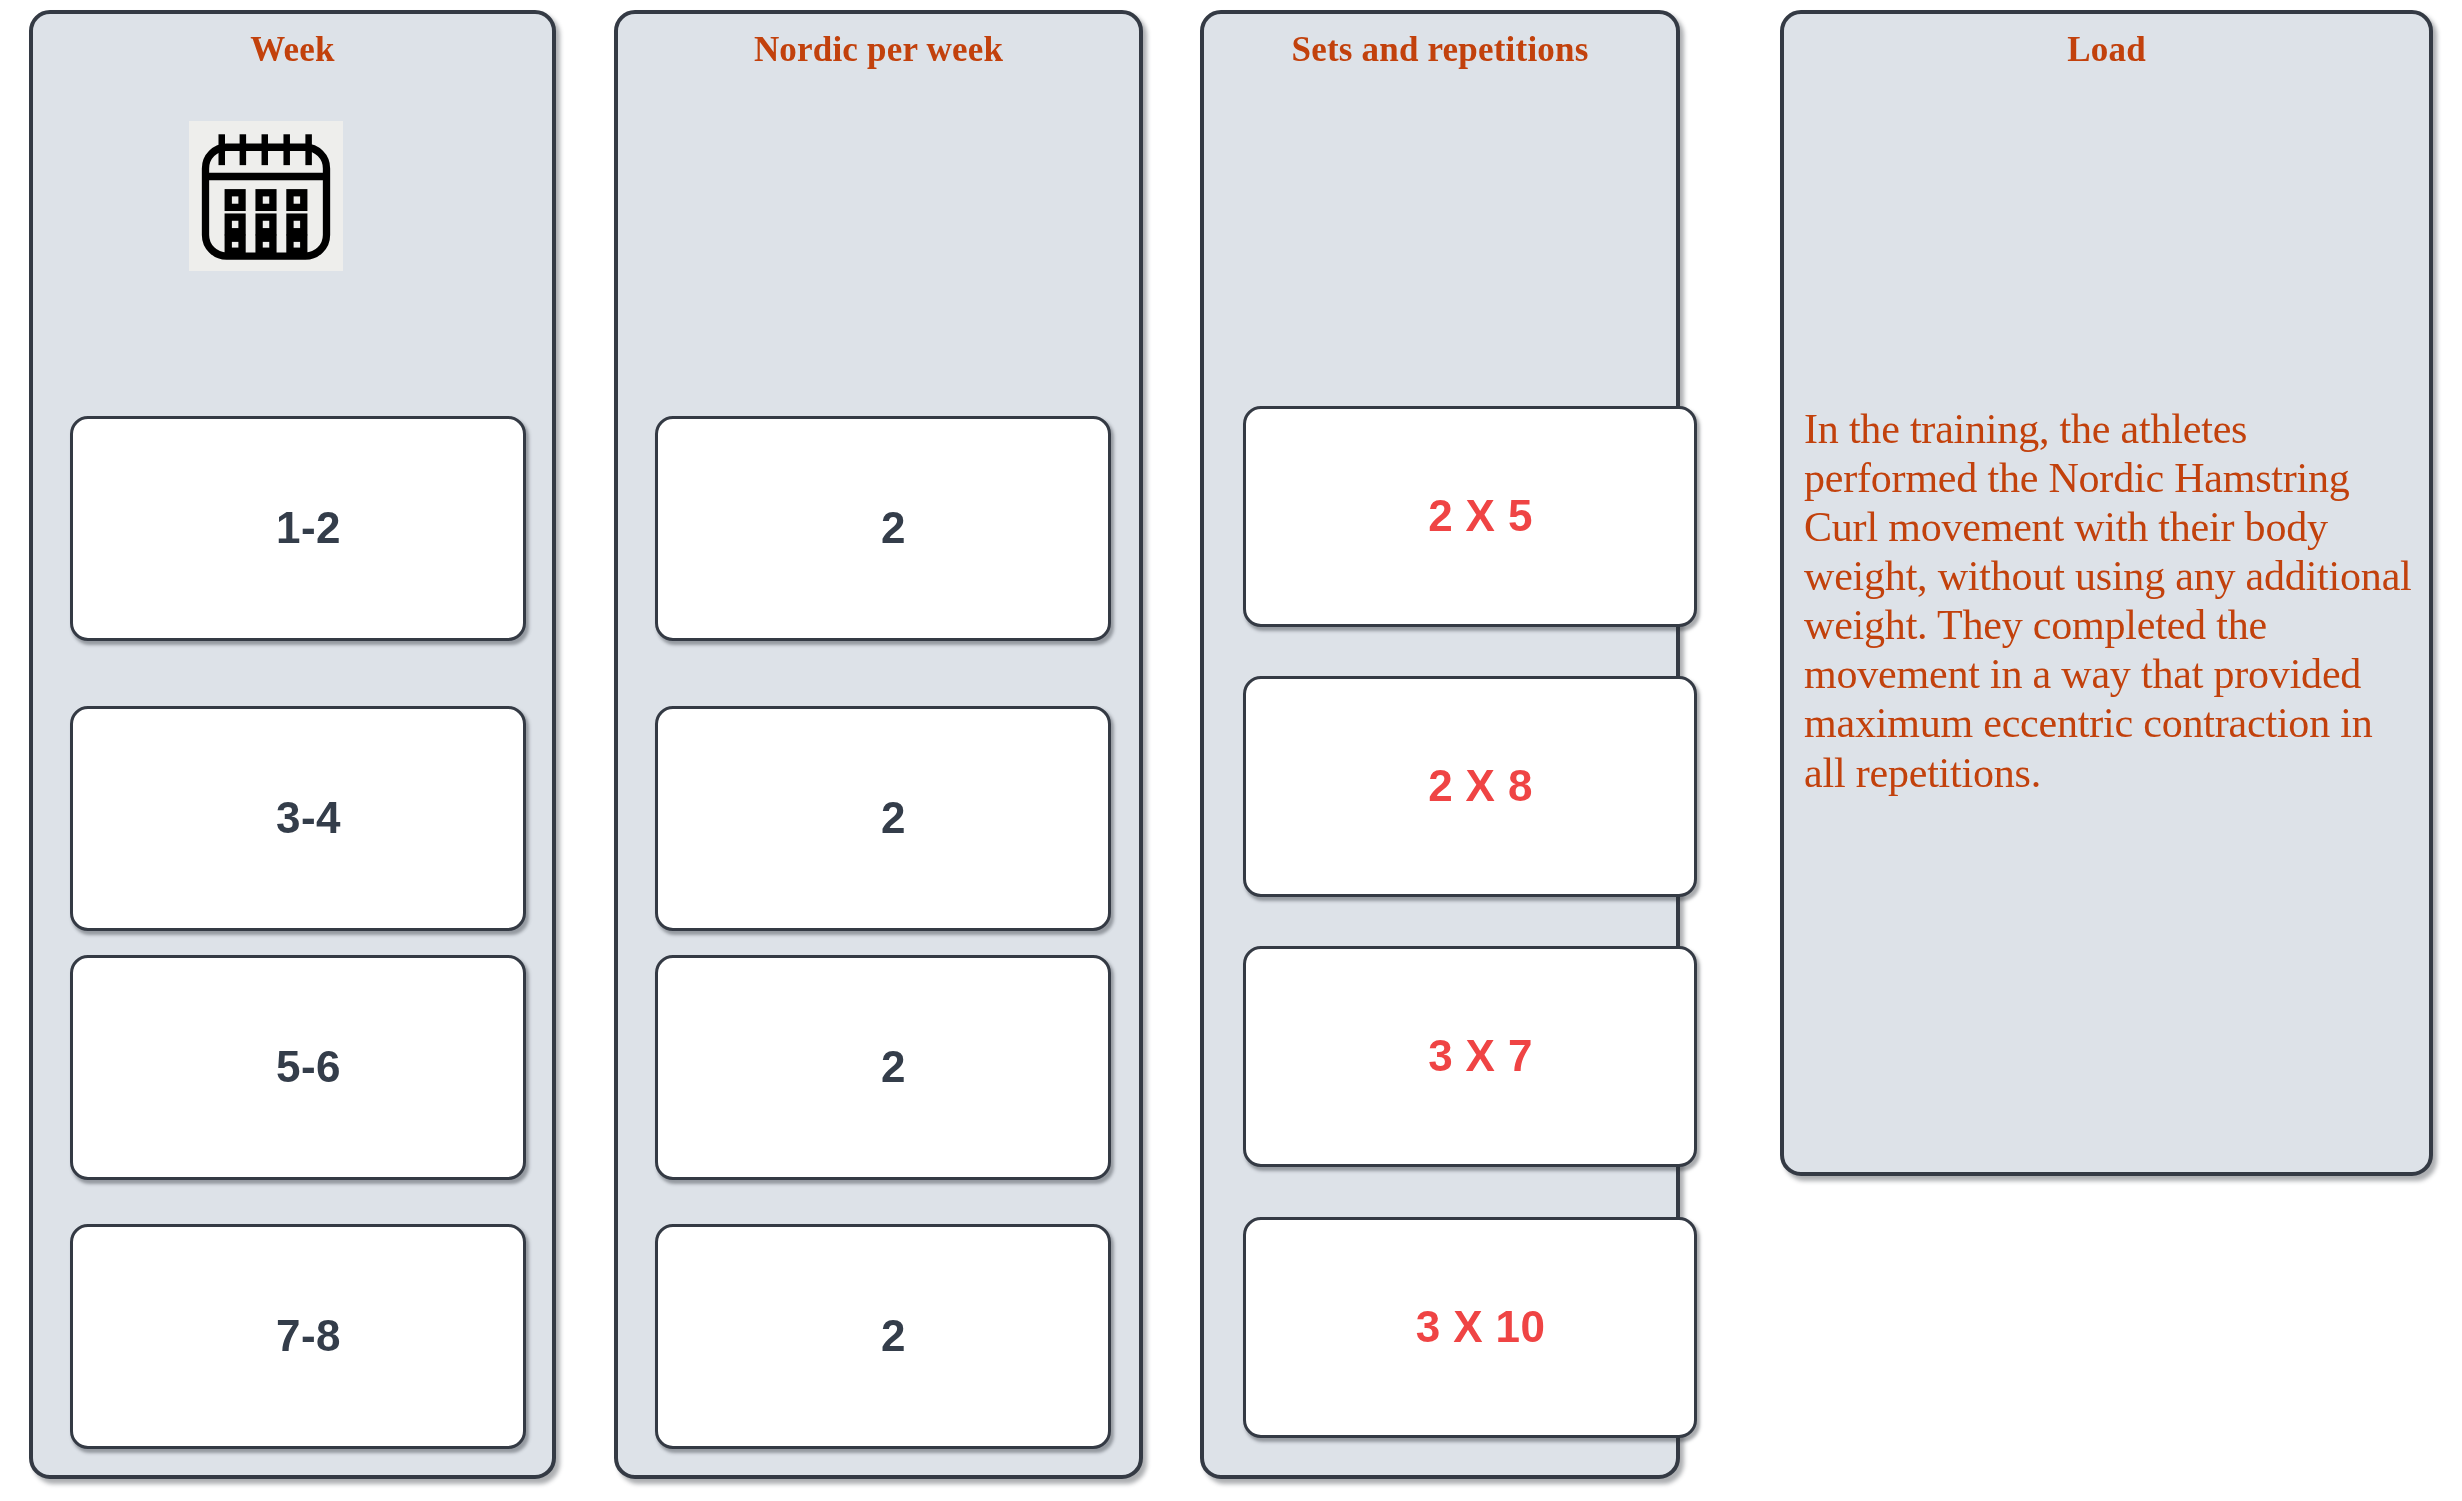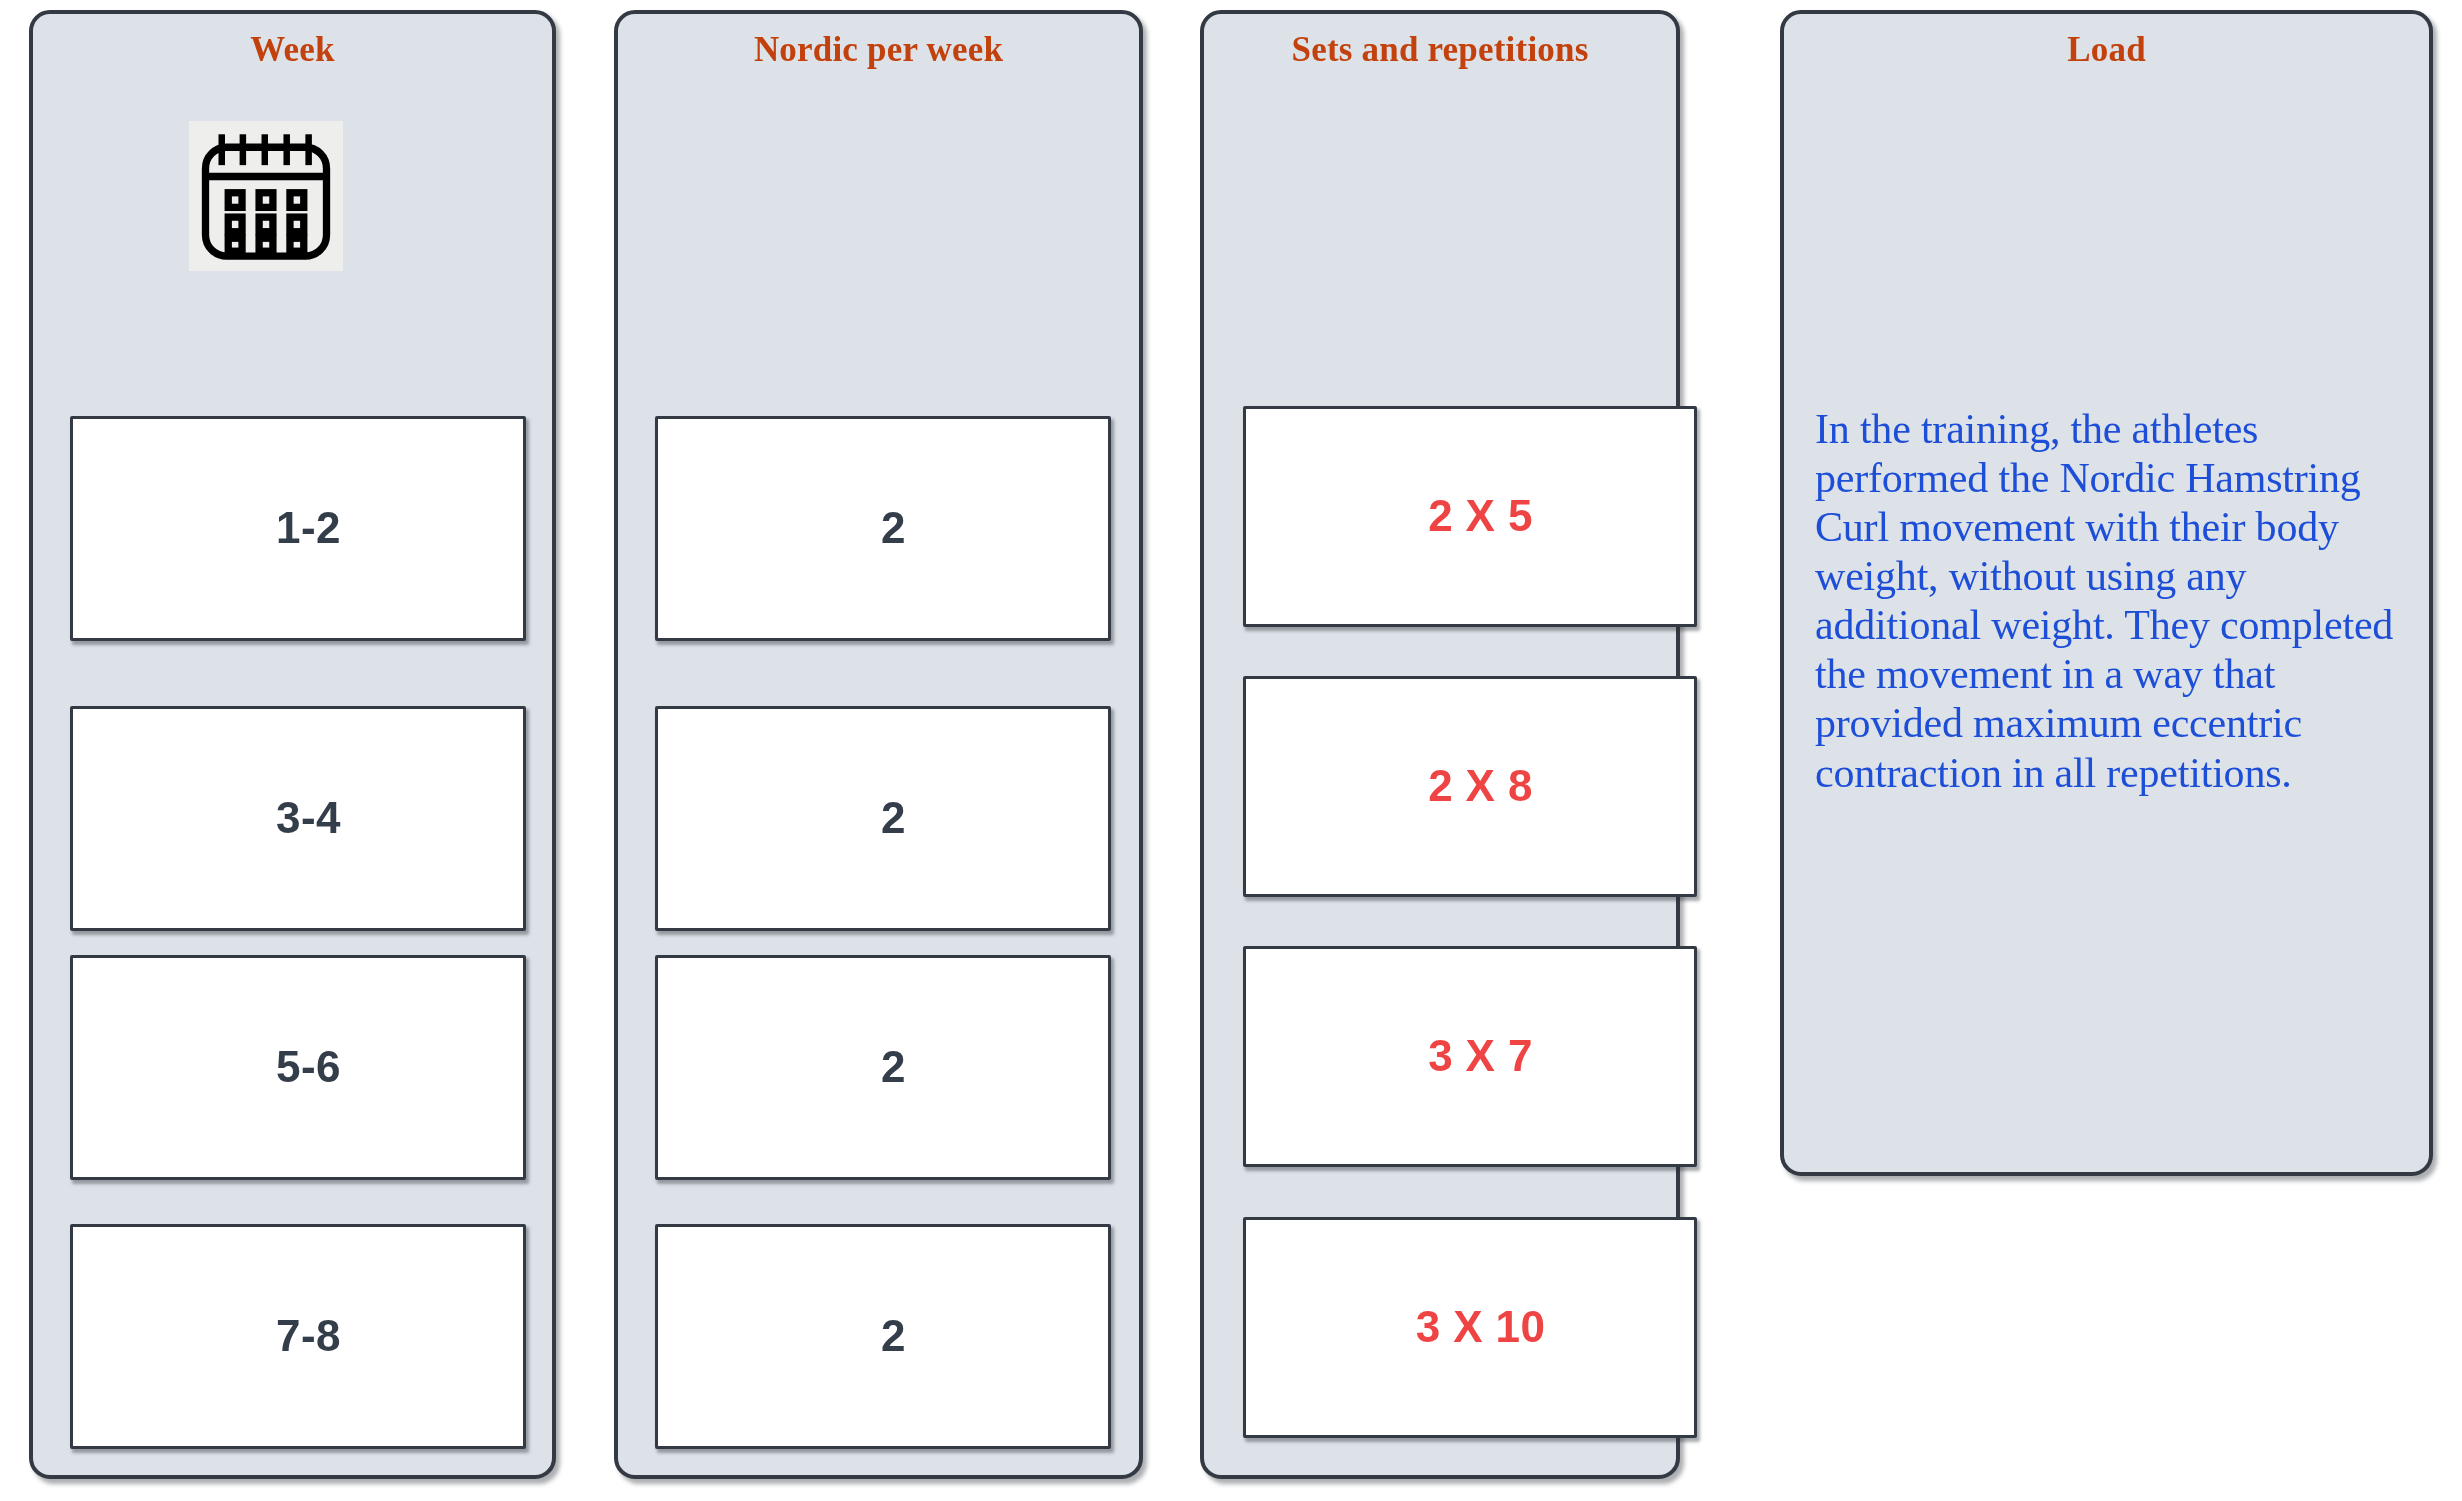--- a/index.html
+++ b/index.html
@@ -63,21 +63,21 @@
   #icon-session { left: 722px; top: 126px; width: 148px; height: 122px;
                   background: #eeeeec; }
 
   .icon-tile svg { display: block; }
 
   
   .cell {
     position: absolute;
     background: #ffffff;
     border: 3.2px solid #343a44;
-    border-radius: 2px;
+    border-radius: 18px;
     box-shadow: 2.4px 3.2px 3.2px rgba(40,44,52,0.40);
     box-sizing: border-box;
     display: flex;
     align-items: center;
     justify-content: center;
     padding-left: 21px;
   }
   .cell-text {
     font-family: "Liberation Sans", sans-serif;
     font-weight: bold;
@@ -98,27 +98,27 @@
   
   .col-s .cell { left: 39px;  width: 454px; height: 221px; }
   .col-s .r1 { top: 392px; }
   .col-s .r2 { top: 662px; }
   .col-s .r3 { top: 932px; }
   .col-s .r4 { top: 1203px; }
 
   
   #load-text {
     position: absolute;
-    left: 31px;
+    left: 20px;
     right: 14.6px;
     top: 391px;
     font-family: "Liberation Serif", serif;
     font-size: 42px;
     line-height: 1.17;
-    color: #1d4ed8;
+    color: #c2410c;
     text-align: left;
     letter-spacing: -0.2px;
   }
 </style>
 </head>
 <body>
 
 <div class="board">
 
   <div class="panel col-a" id="panel-week">

